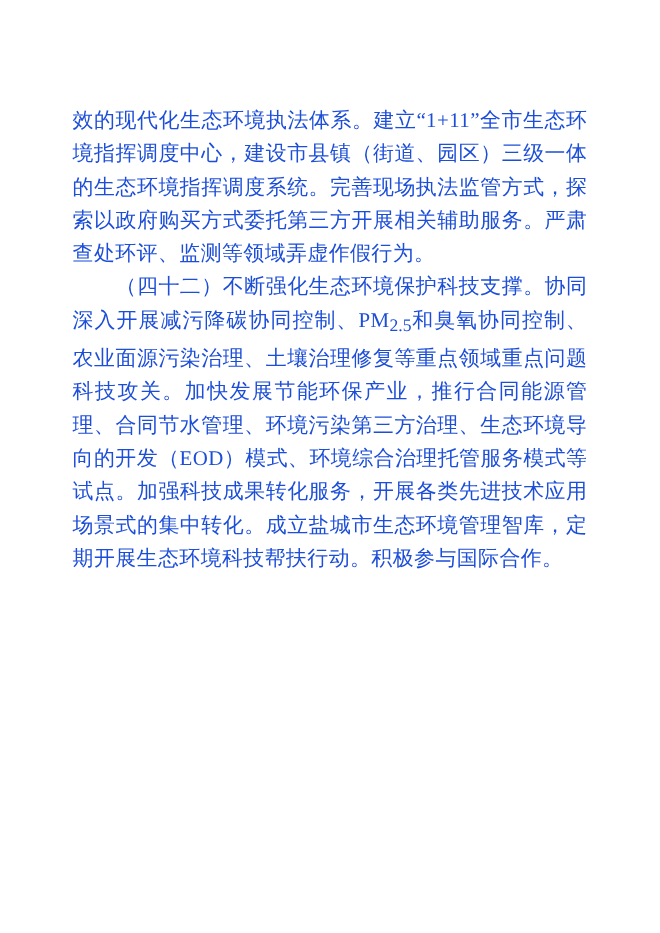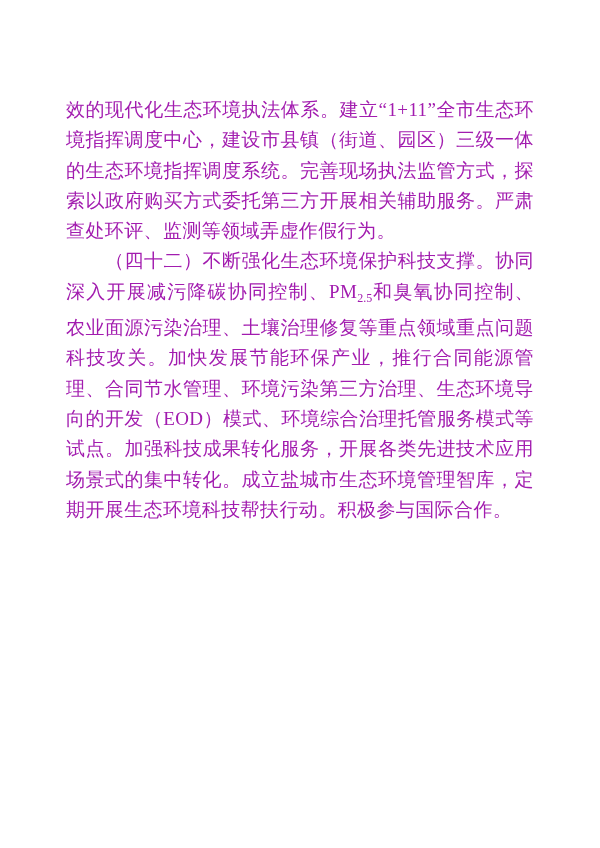--- a/index.html
+++ b/index.html
@@ -12,35 +12,35 @@
     height: 848px;
     overflow: hidden;
   }
   .page {
     box-sizing: border-box;
     width: 600px;
     height: 848px;
     background: #ffffff;
     padding: 95px 66px 0 66px;
     font-family: "Liberation Serif", "DejaVu Serif", serif;
-    color: #a21caf;
+    color: #1d4ed8;
   }
   .para {
     margin: 0;
     font-size: 19px;
     line-height: 30.3px;
     text-align: justify;
     letter-spacing: 0.4px;
     word-break: break-all;
   }
   .para.indent {
     text-indent: 39px;
   }
   .subscript {
-    font-size: 12px;
+    font-size: 16px;
     vertical-align: -4px;
     letter-spacing: 0;
   }
 </style>
 </head>
 <body>
 
 <div class="page">
 
   <p class="para"><span>效的现代化生态环境执法体系。建立“1+11”全市生态环境指挥调度中心，建设市县镇（街道、园区）三级一体的生态环境指挥调度系统。完善现场执法监管方式，探索以政府购买方式委托第三方开展相关辅助服务。严肃查处环评、监测等领域弄虚作假行为。</span></p>

